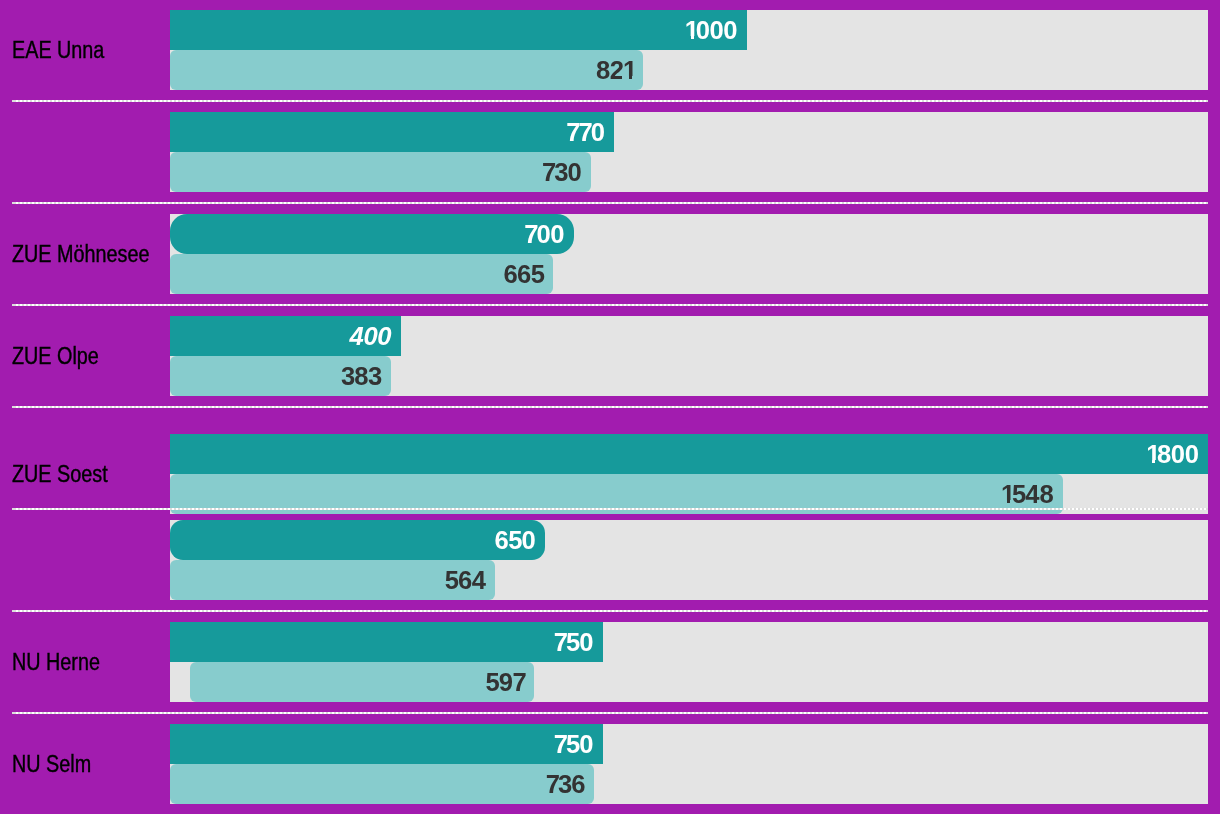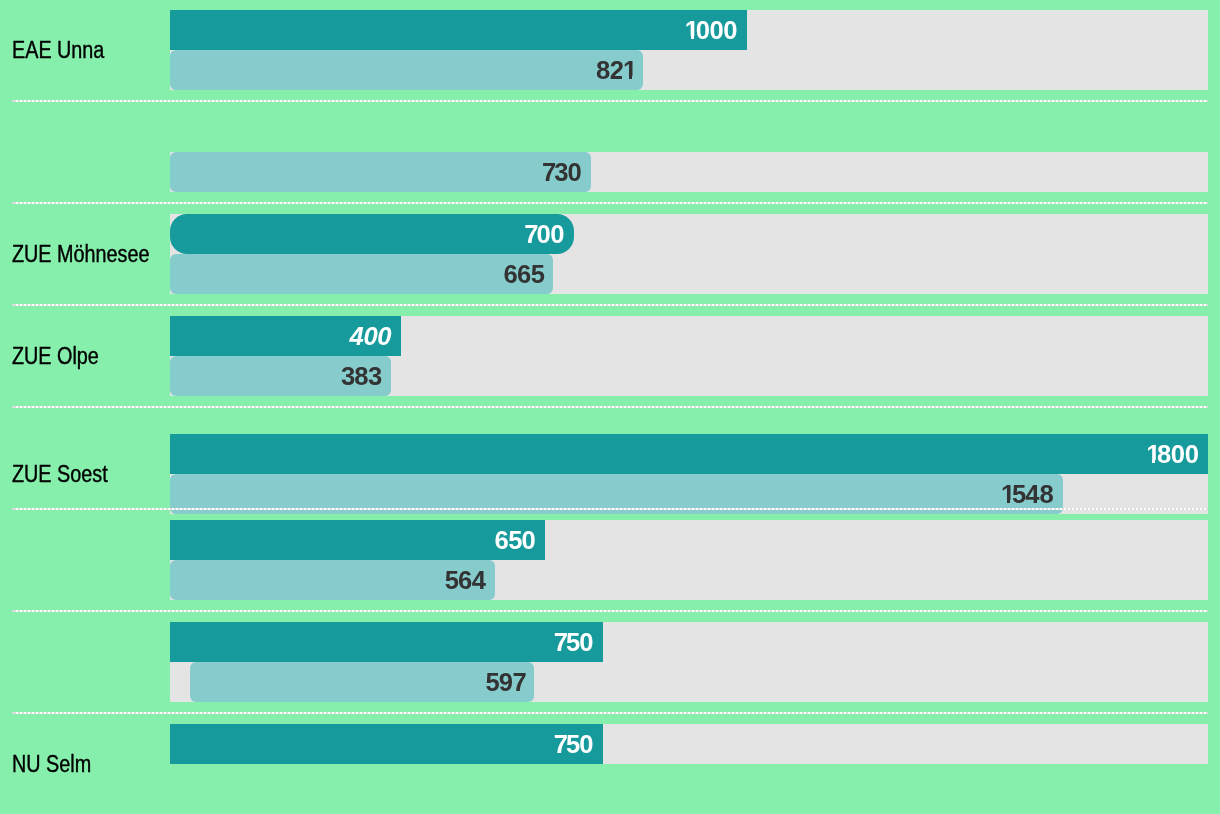--- a/index.html
+++ b/index.html
@@ -1,19 +1,19 @@
 <!DOCTYPE html>
 <html><head>
 <meta charset="utf-8">
 <title>Kapazitaeten Landeseinrichtungen</title>
 <style>
   html,body{margin:0;padding:0;}
   body{width:1220px;height:814px;background:#ffffff;overflow:hidden;
        font-family:"Liberation Sans",sans-serif;}
-  #chart{position:relative;width:1220px;height:814px;background:#86efac;}
+  #chart{position:relative;width:1220px;height:814px;background:#a21caf;}
 
   .row{position:absolute;left:0;width:1220px;height:80px;}
 
   .row-label{position:absolute;left:0;top:0;width:170px;height:80px;
     display:flex;align-items:center;overflow:visible;}
   .row-label .txt{display:inline-block;transform:scaleX(0.86) translateZ(0);
     transform-origin:left center;
     font-family:"Liberation Sans",sans-serif;font-weight:400;font-size:23px;line-height:26px;
     color:#000000;white-space:nowrap;margin-left:11.5px;
     -webkit-text-stroke:0.4px #000000;}
@@ -70,20 +70,25 @@
         </div>
     </div>
     <div class="track t2">
       <div class="bar secondary" style="width: 473.443px;">
           <span class="val"><span class="d d8">8</span><span class="d d2">2</span><span class="d d1">1</span></span>
         </div>
     </div>
   </div>
   <div class="divider" style="top:100px"></div>
   <div class="row" style="top:112px">
+    <div class="track t1">
+      <div class="bar primary" style="width: 444.033px;">
+          <span class="val"><span class="d d7">7</span><span class="d d7">7</span><span class="d d0">0</span></span>
+        </div>
+    </div>
     <div class="track t2">
       <div class="bar secondary" style="width: 420.967px;">
           <span class="val"><span class="d d7">7</span><span class="d d3">3</span><span class="d d0">0</span></span>
         </div>
     </div>
   </div>
   <div class="divider" style="top:202px"></div>
   <div class="row" style="top:214px">
     <div class="row-label">
         <span class="txt">ZUE Möhnesee</span>
@@ -127,32 +132,35 @@
     </div>
     <div class="track t2">
       <div class="bar secondary" style="width: 892.68px;">
           <span class="val"><span class="d d1">1</span><span class="d d5">5</span><span class="d d4">4</span><span class="d d8">8</span></span>
         </div>
     </div>
   </div>
   <div class="divider" style="top:508px"></div>
   <div class="row" style="top:520px">
     <div class="track t1">
-      <div class="bar primary" style="width: 374.833px;">
+      <div class="bar primary" style="width: 374.833px; border-radius: 13px;">
           <span class="val"><span class="d d6">6</span><span class="d d5">5</span><span class="d d0">0</span></span>
         </div>
     </div>
     <div class="track t2">
       <div class="bar secondary" style="width: 325.24px;">
           <span class="val"><span class="d d5">5</span><span class="d d6">6</span><span class="d d4">4</span></span>
         </div>
     </div>
   </div>
   <div class="divider" style="top:610px"></div>
   <div class="row" style="top:622px">
+    <div class="row-label">
+        <span class="txt">NU Herne</span>
+      </div>
     <div class="track t1">
       <div class="bar primary" style="width: 432.5px;">
           <span class="val"><span class="d d7">7</span><span class="d d5">5</span><span class="d d0">0</span></span>
         </div>
     </div>
     <div class="track t2">
       <div class="bar secondary" style="width: 344.27px; margin-left: 20px;">
           <span class="val"><span class="d d5">5</span><span class="d d9">9</span><span class="d d7">7</span></span>
         </div>
     </div>
@@ -160,14 +168,19 @@
   <div class="divider" style="top:712px"></div>
   <div class="row" style="top:724px">
     <div class="row-label">
         <span class="txt">NU Selm</span>
       </div>
     <div class="track t1">
       <div class="bar primary" style="width: 432.5px;">
           <span class="val"><span class="d d7">7</span><span class="d d5">5</span><span class="d d0">0</span></span>
         </div>
     </div>
+    <div class="track t2">
+      <div class="bar secondary" style="width: 424.427px;">
+          <span class="val"><span class="d d7">7</span><span class="d d3">3</span><span class="d d6">6</span></span>
+        </div>
+    </div>
   </div>
 </div>
 
 </body></html>

